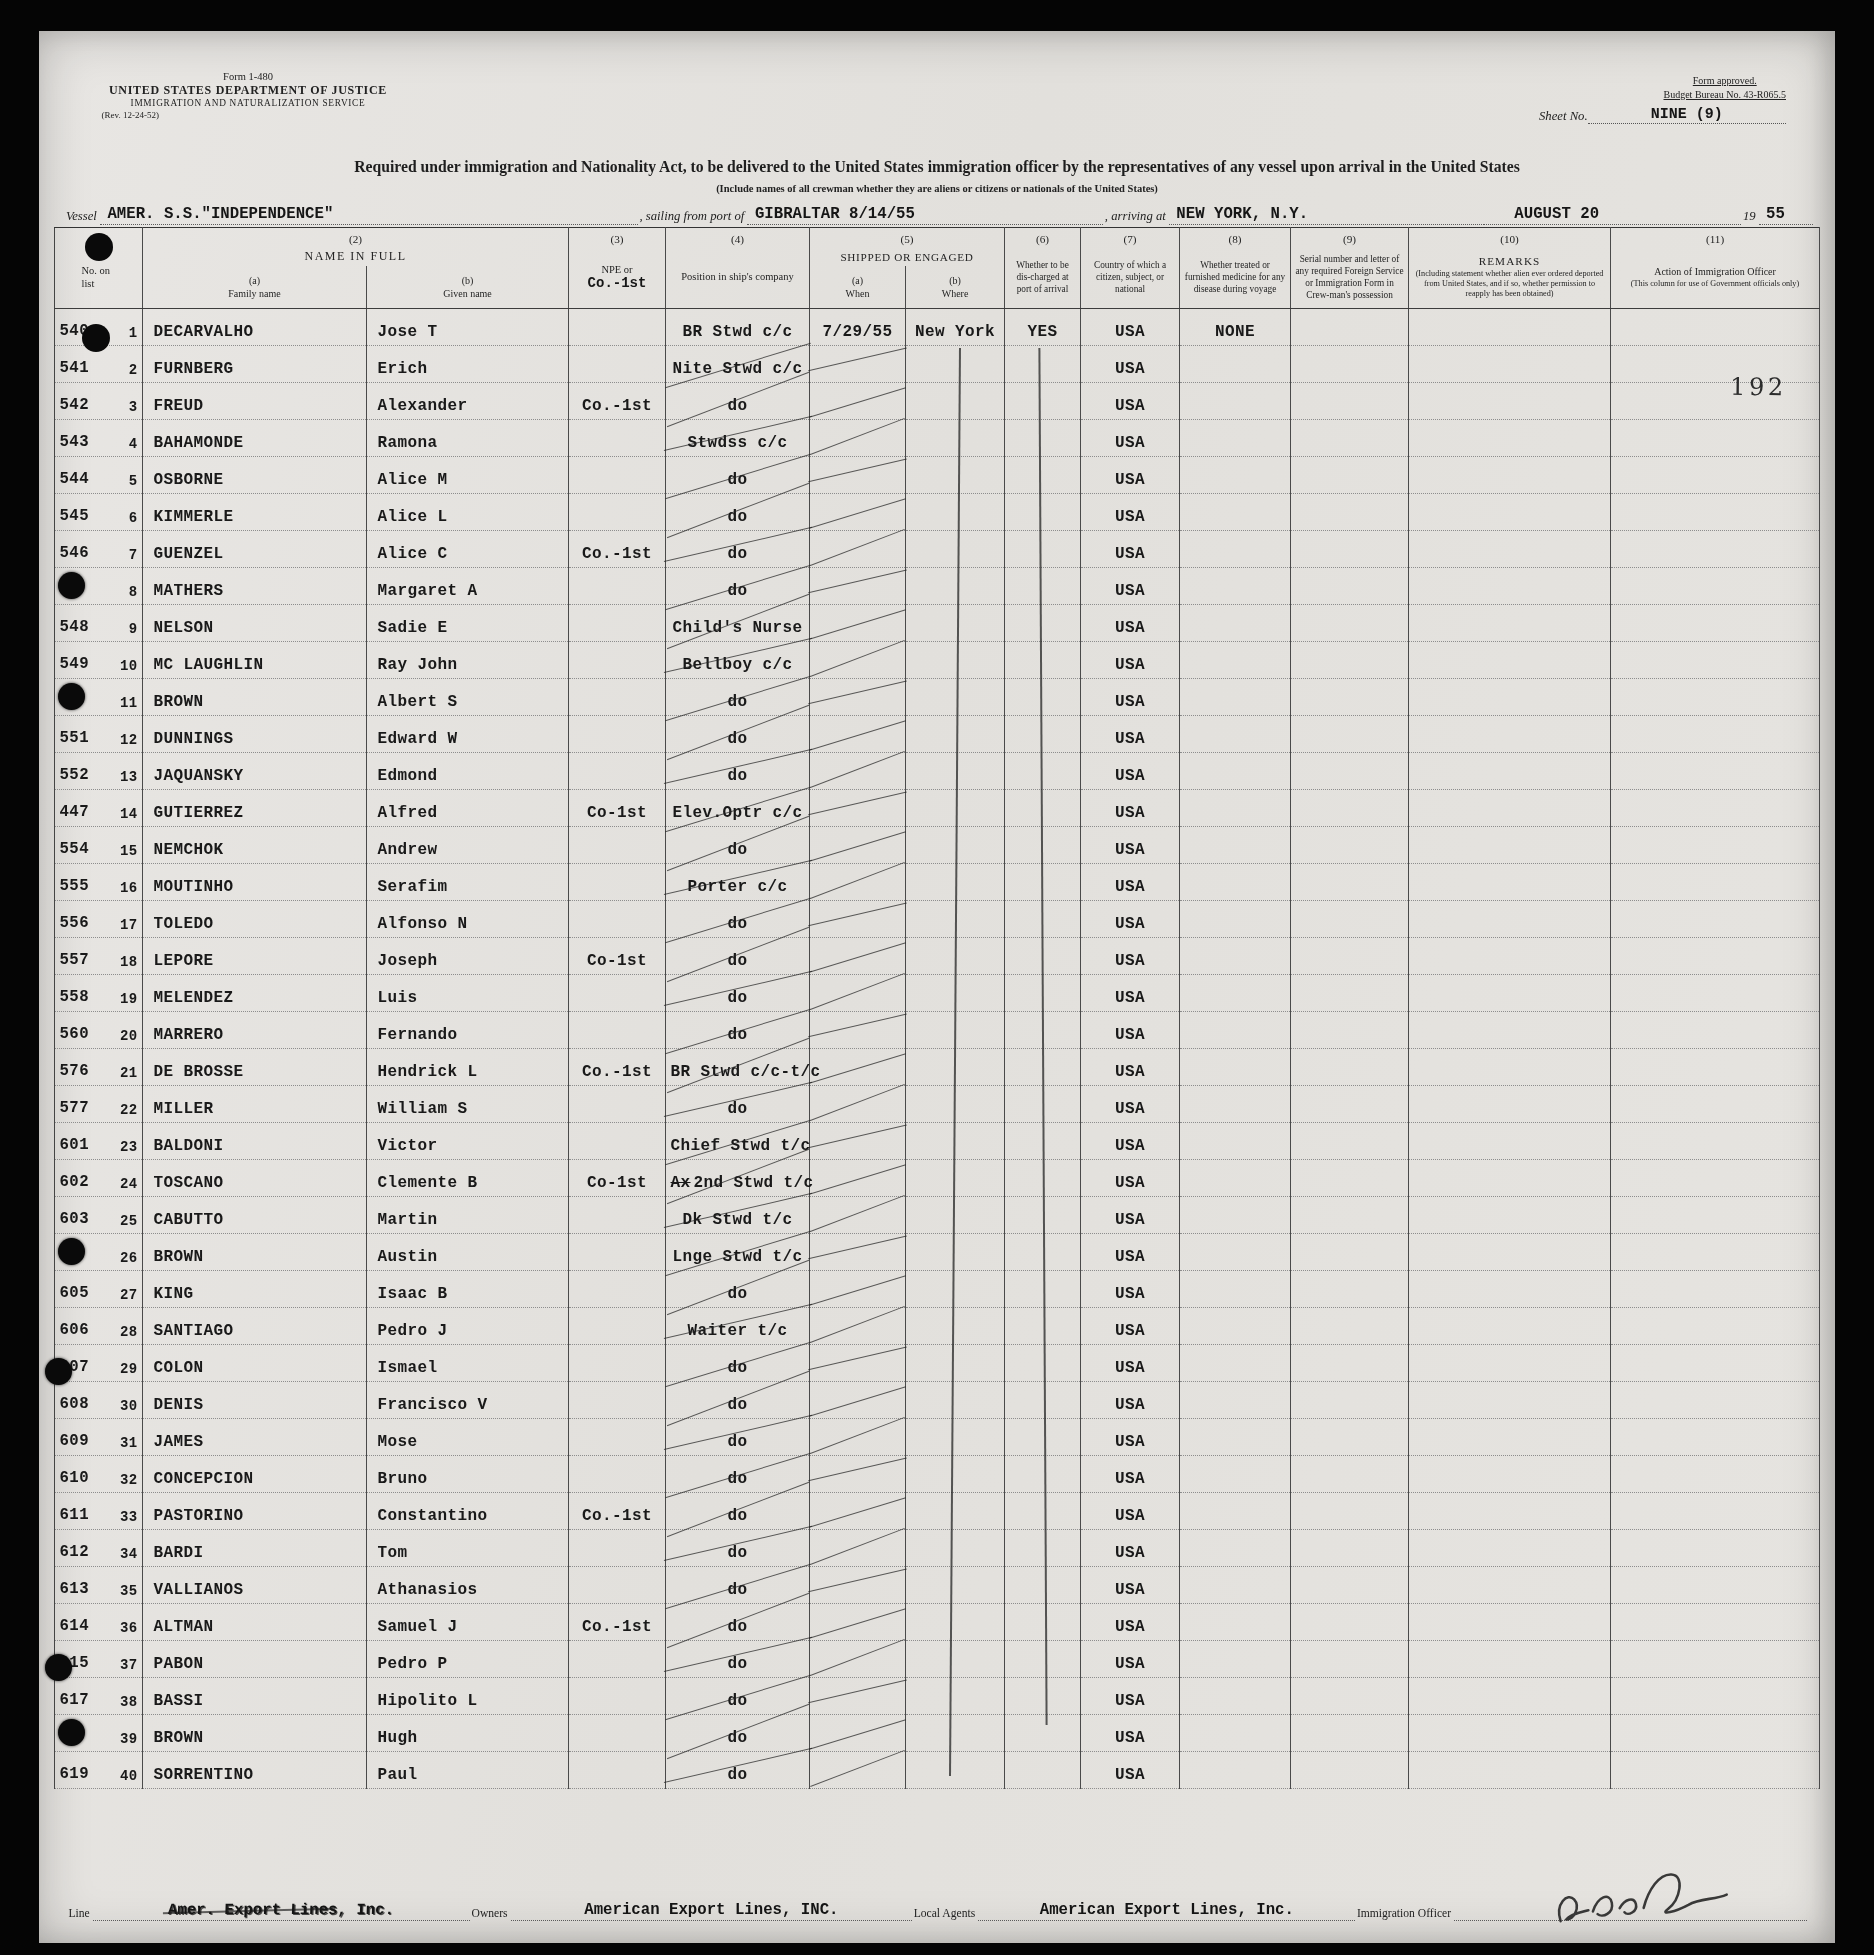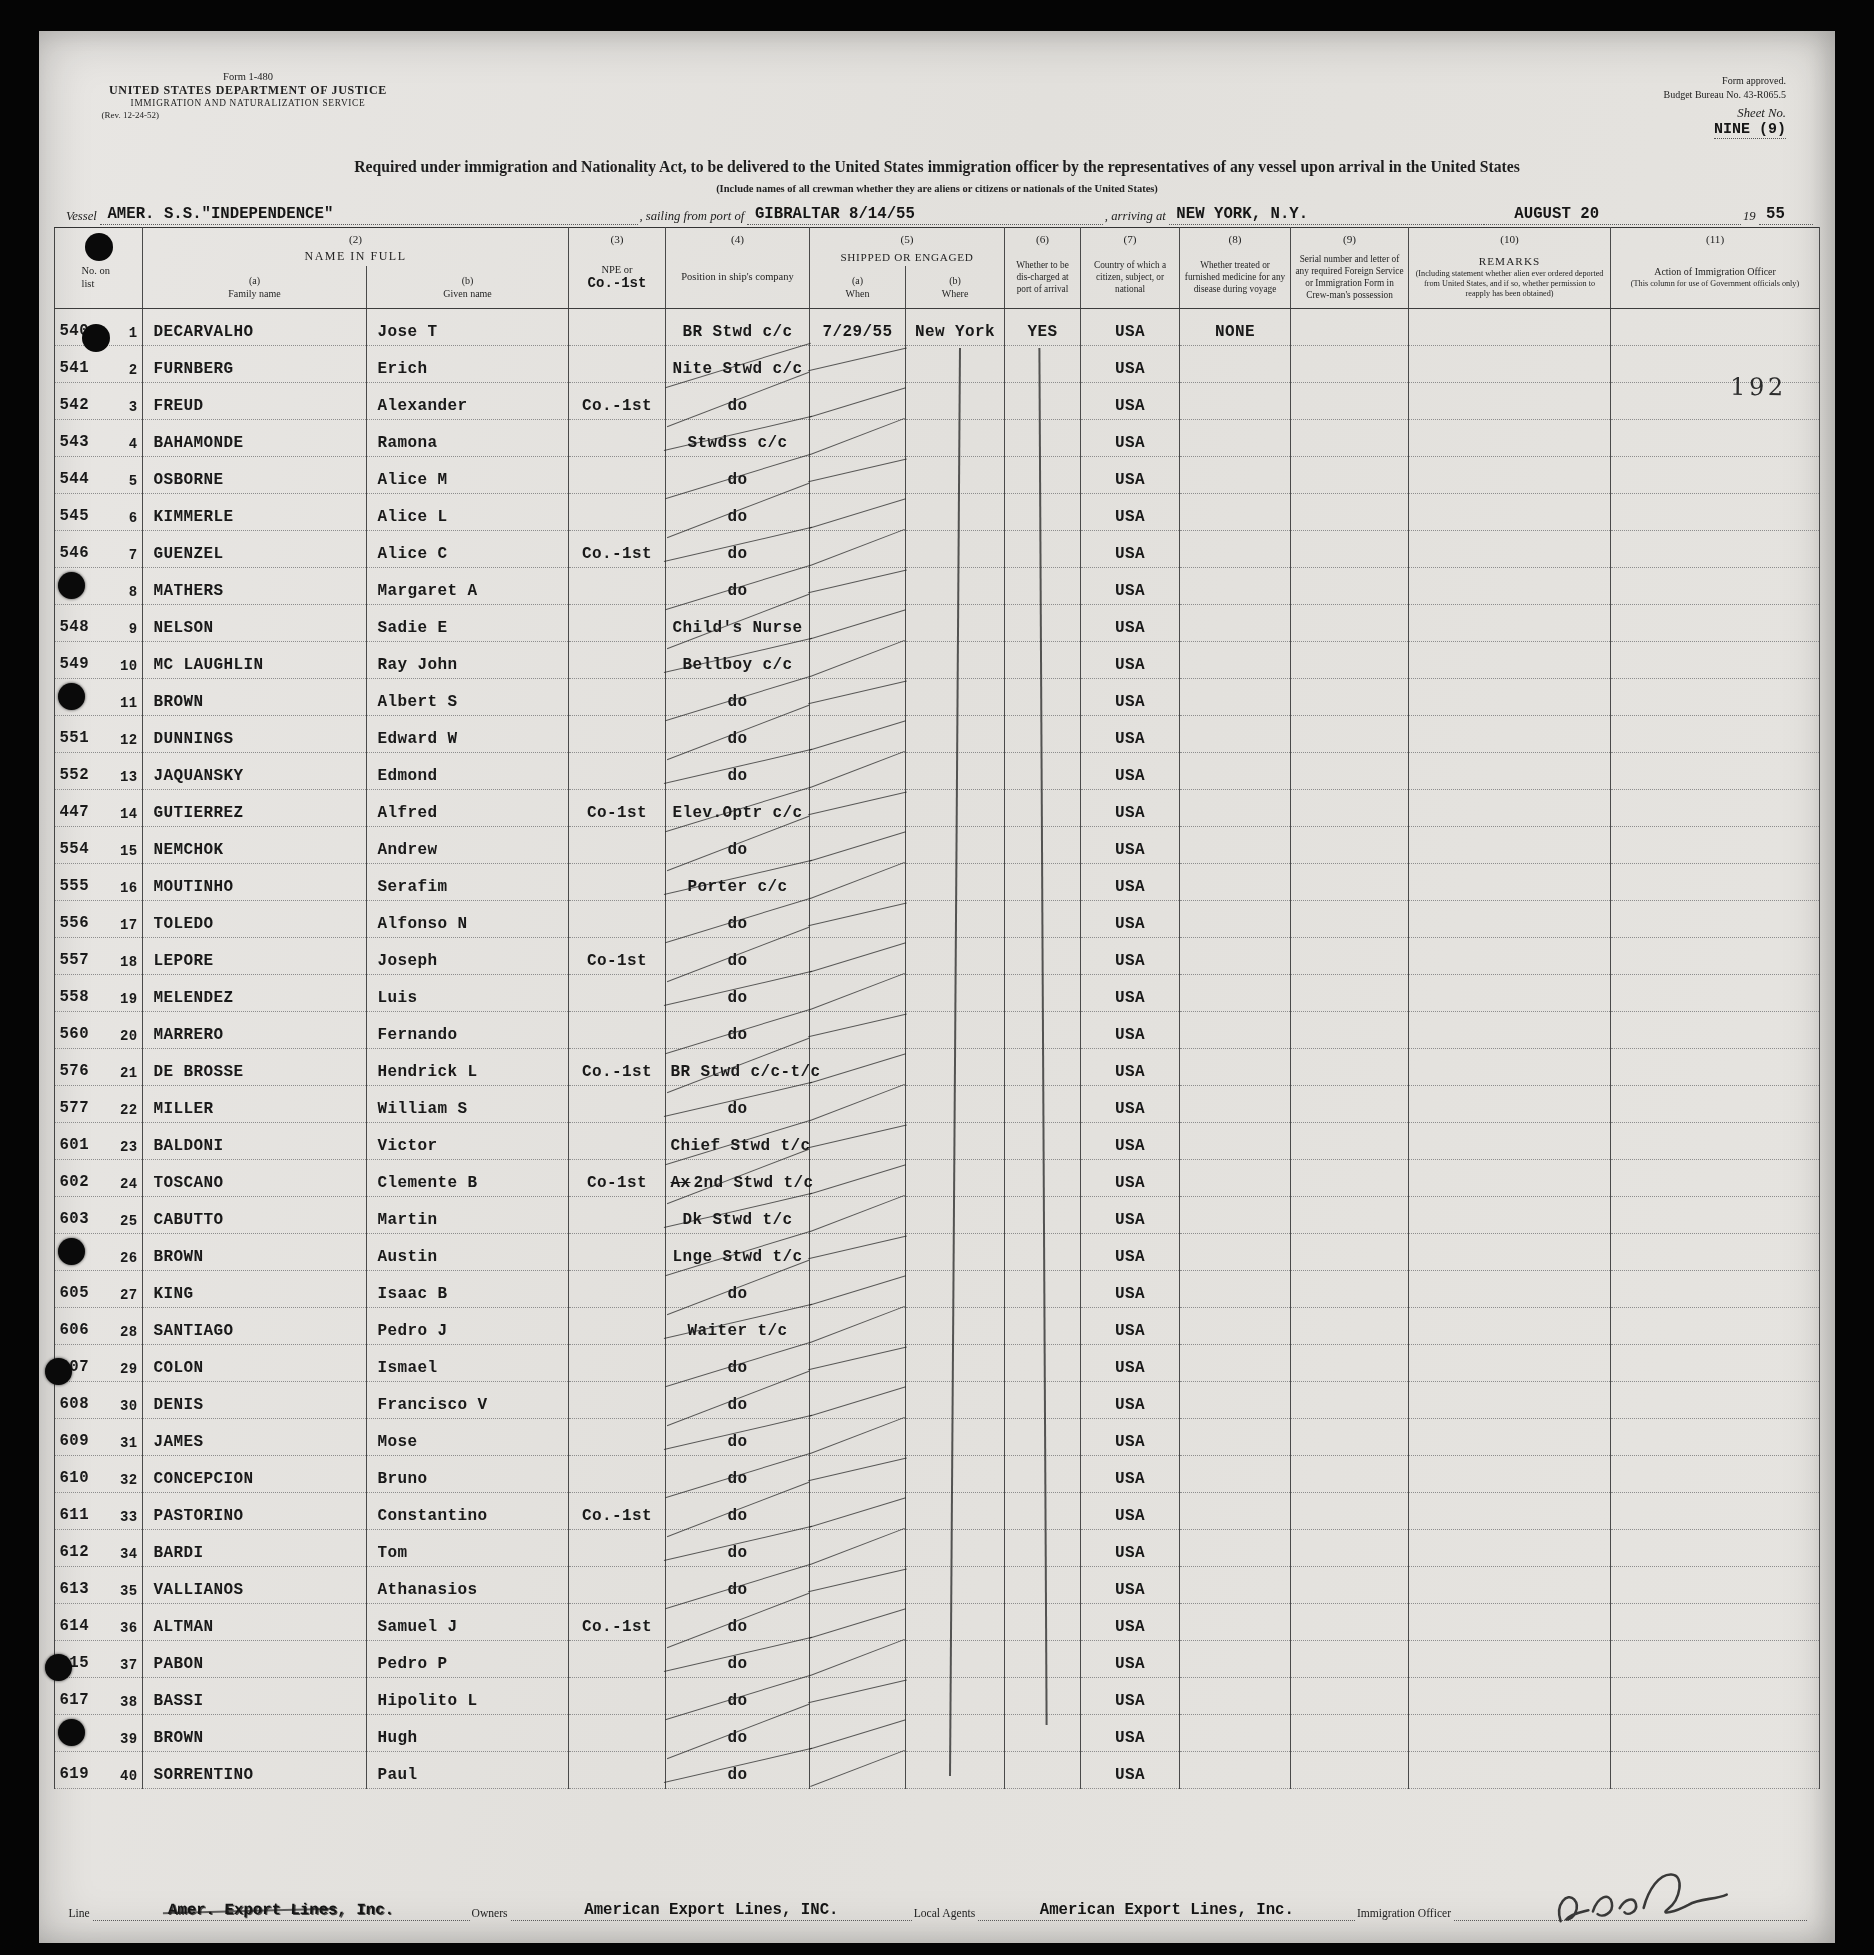--- a/index.html
+++ b/index.html
@@ -9,22 +9,22 @@
          background:linear-gradient(104deg,#e8e6e3 0%,#e2e0dc 45%,#e6e4e0 100%);
          box-shadow:inset 0 0 52px rgba(0,0,0,.22), inset -9px 0 22.4px rgba(0,0,0,.12);}
   
   .form-info{position:absolute;left:52px;top:39px;width:314px;text-align:center;line-height:1.25;}
   .form-no{font-size:10.5px;}
   .dept{font-size:12px;font-weight:bold;letter-spacing:0.7px;}
   .svc{font-size:9.3px;letter-spacing:0.7px;}
   .rev{font-size:9px;text-align:left;margin-left:10.5px;}
   .doc-title{position:absolute;left:157px;right:187px;top:79px;text-align:center;
              font-size:28px;font-weight:bold;letter-spacing:1.9px;word-spacing:6px;color:#1d1d1d;}
-  .approved{position:absolute;right:49px;top:43px;font-size:10px;line-height:1.4;text-align:right;}
-  .sheet{position:absolute;right:49px;top:75px;width:247px;display:flex;align-items:flex-end;flex-direction:column;}
+  .approved{position:absolute;right:49px;top:43px;font-size:10px;line-height:1.4;text-align:center;text-decoration:underline;}
+  .sheet{position:absolute;right:49px;top:75px;width:247px;display:flex;align-items:flex-end;}
   .sheet-label{font-style:italic;font-size:12.7px;white-space:nowrap;}
   .sheet-value{flex:1;border-bottom:1.5px dotted #555;text-align:center;
                font-family:"Liberation Mono","DejaVu Sans Mono",monospace;font-weight:bold;font-size:15px;color:#161616;}
   .subtitle{position:absolute;left:45px;right:45px;top:127px;text-align:center;
             font-size:15.7px;font-weight:bold;color:#1e1e1e;}
   .include-line{position:absolute;left:45px;right:45px;top:152px;text-align:center;
             font-size:10.5px;font-weight:bold;}
   .vessel-line{position:absolute;left:25.4px;right:22.4px;top:166px;height:28px;
             display:flex;align-items:flex-end;font-style:italic;font-size:12.7px;}
   .vessel-line .vlabel{white-space:nowrap;padding:0 3px 1.5px 1.5px;}

